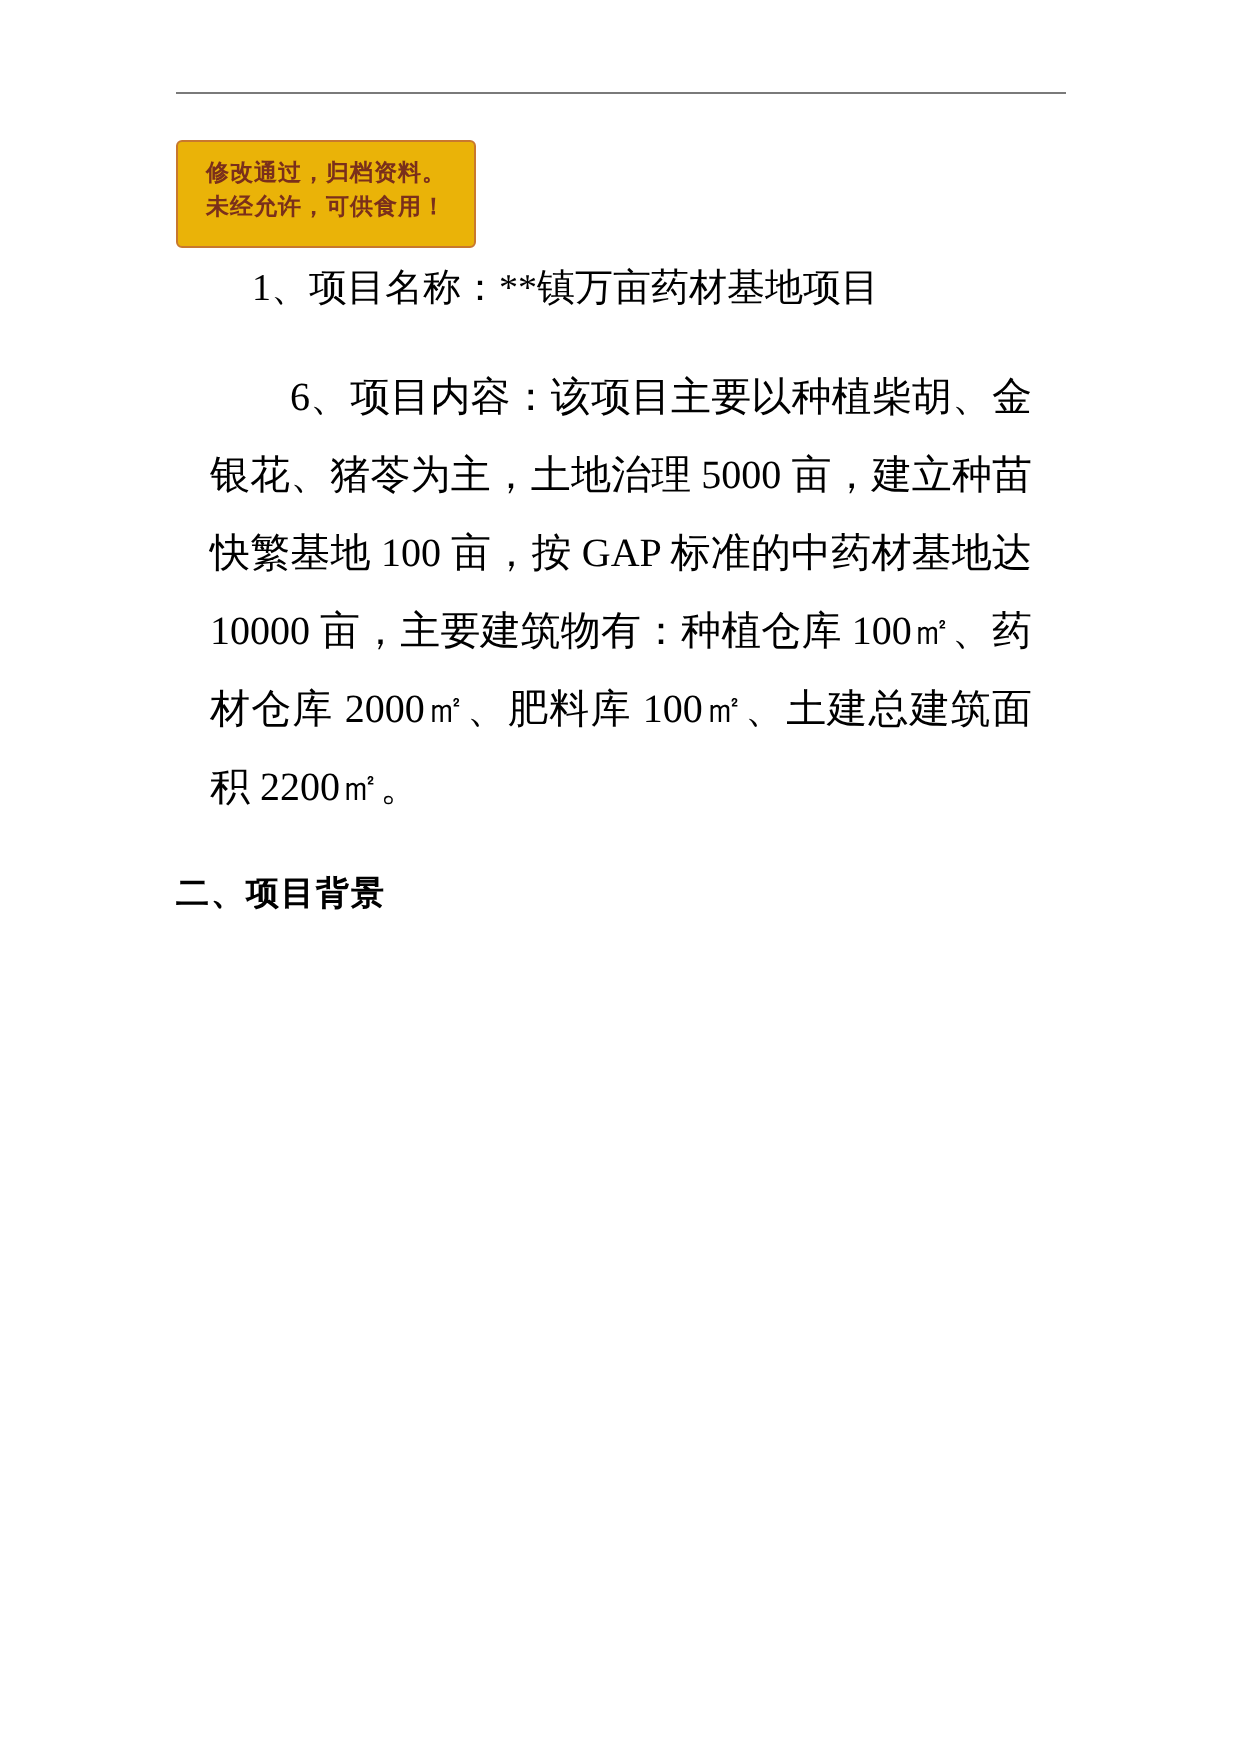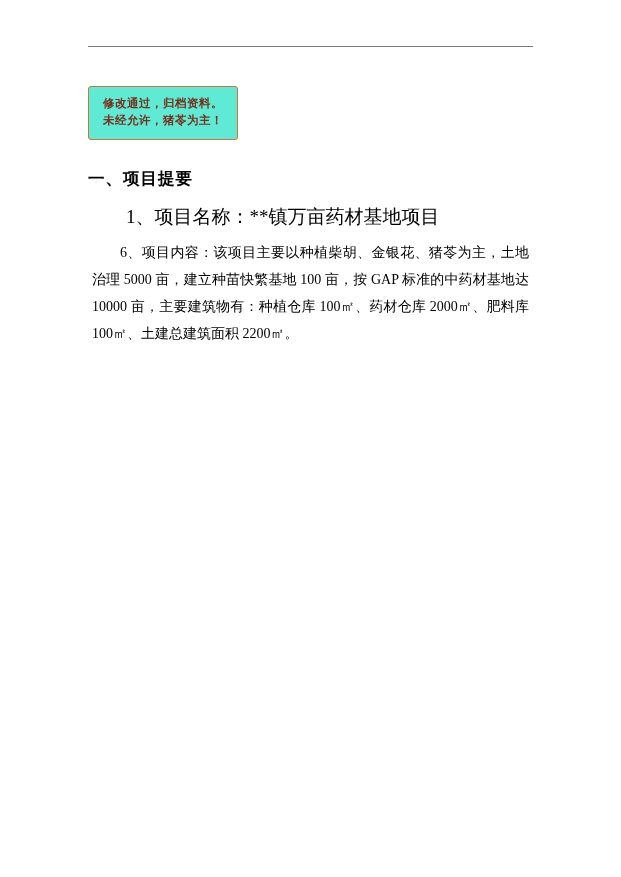--- a/index.html
+++ b/index.html
@@ -30,22 +30,21 @@
     border-top: 1px solid #7a7a7a;
   }
   .content {
     position: absolute;
     left: 88px;
     top: 70px;
     width: 445px;
   }
   .notice-box {
     display: inline-block;
-    margin-top: 16px;
-    background: #5eead4;
+    background: #eab308;
     border: 1px solid #c8782e;
     border-radius: 3px;
     padding: 8px 14px 9px 14px;
     line-height: 1.5;
   }
   .notice-line {
     font-family: "Liberation Serif", "DejaVu Serif", serif;
     font-size: 11.5px;
     font-weight: bold;
     color: #7a2f1b;
@@ -55,23 +54,23 @@
   h2.heading {
     font-size: 16.5px;
     font-weight: bold;
     margin: 28px 0 8px 0;
     letter-spacing: 1px;
   }
   h2.heading.second {
     margin-top: 22px;
   }
   p.para {
-    font-size: 14px;
+    font-size: 20px;
     line-height: 1.95;
-    margin: 4px;
+    margin: 17px;
     text-align: justify;
     text-justify: inter-ideograph;
   }
   p.indent2 {
     text-indent: 2em;
   }
   .list-item {
     font-size: 19px;
     line-height: 1.95;
     margin: 0;
@@ -85,26 +84,26 @@
 <body>
 
 <div class="page">
 
   <div class="top-rule"></div>
 
   <div class="content">
 
     <div class="notice-box">
       <div class="notice-line">修改通过，归档资料。</div>
-      <div class="notice-line">未经允许，猪苓为主！</div>
+      <div class="notice-line">未经允许，可供食用！</div>
     </div>
 
-    <h2 class="heading">一、项目提要</h2>
 
     <div class="body-block">
       <p class="list-item">1、项目名称：**镇万亩药材基地项目</p>
       <p class="para indent2">6、项目内容：该项目主要以种植柴胡、金银花、猪苓为主，土地治理 5000 亩，建立种苗快繁基地 100 亩，按 GAP 标准的中药材基地达 10000 亩，主要建筑物有：种植仓库 100㎡、药材仓库 2000㎡、肥料库 100㎡、土建总建筑面积 2200㎡。</p>
     </div>
 
+    <h2 class="heading second">二、项目背景</h2>
 
 
   </div>
 </div>
 
 </body></html>

